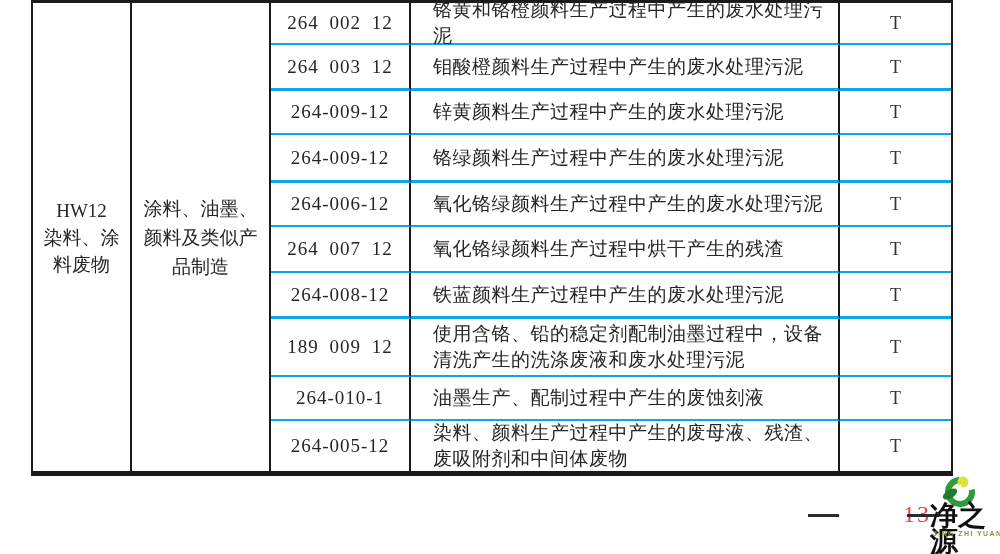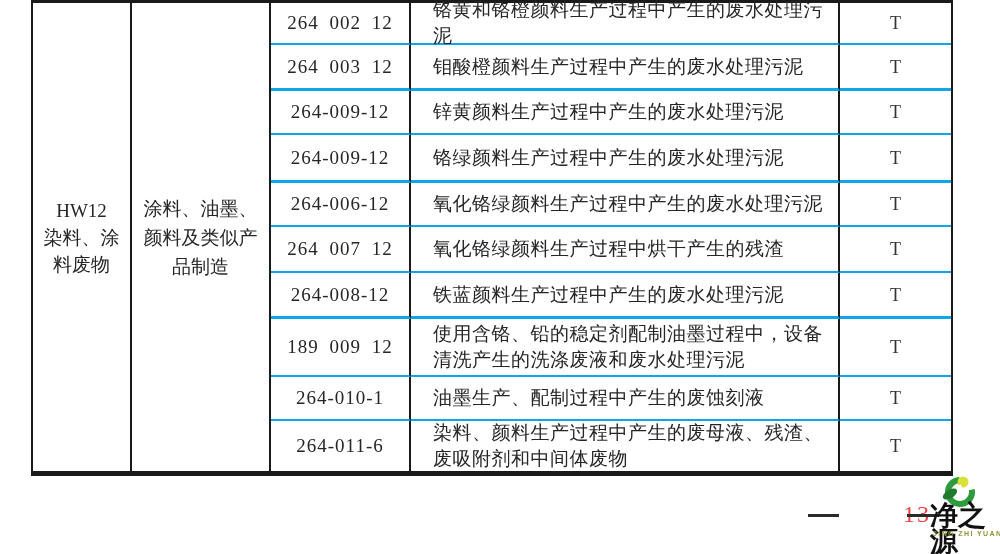--- a/index.html
+++ b/index.html
@@ -97,21 +97,21 @@
       <div class="cell desc">使用含铬、铅的稳定剂配制油墨过程中，设备
 清洗产生的洗涤废液和废水处理污泥</div>
       <div class="cell flag">T</div>
     </div>
     <div class="row">
       <div class="cell code">264-010-1</div>
       <div class="cell desc">油墨生产、配制过程中产生的废蚀刻液</div>
       <div class="cell flag">T</div>
     </div>
     <div class="row last">
-      <div class="cell code">264-011-6</div>
+      <div class="cell code">264-005-12</div>
       <div class="cell desc">染料、颜料生产过程中产生的废母液、残渣、
 废吸附剂和中间体废物</div>
       <div class="cell flag">T</div>
     </div>
   </div>
 
   <div class="footer">
     <span class="dash d1"></span>
     <span class="pagenum">13</span>
     <span class="dash d2"></span>

